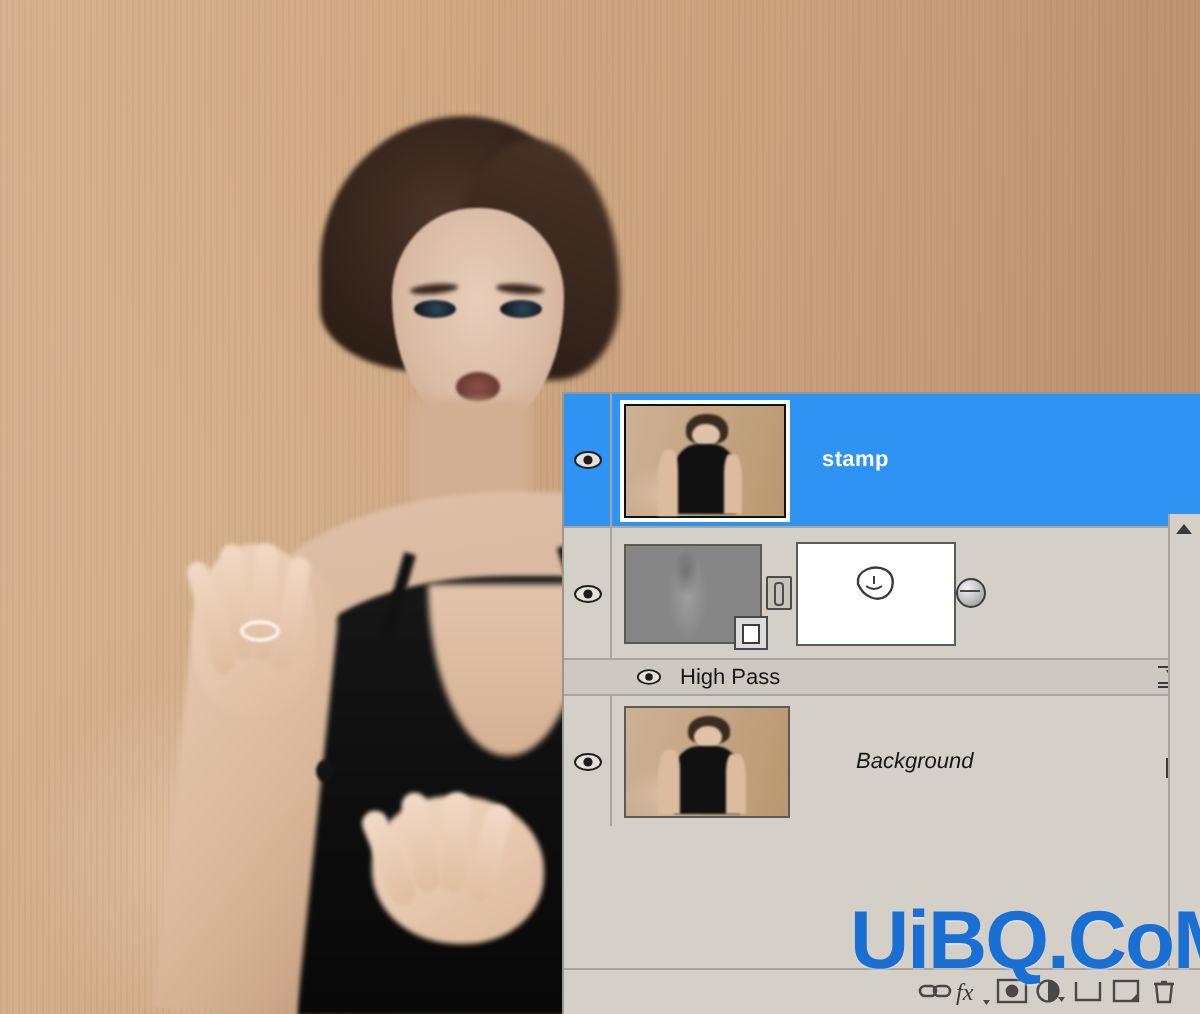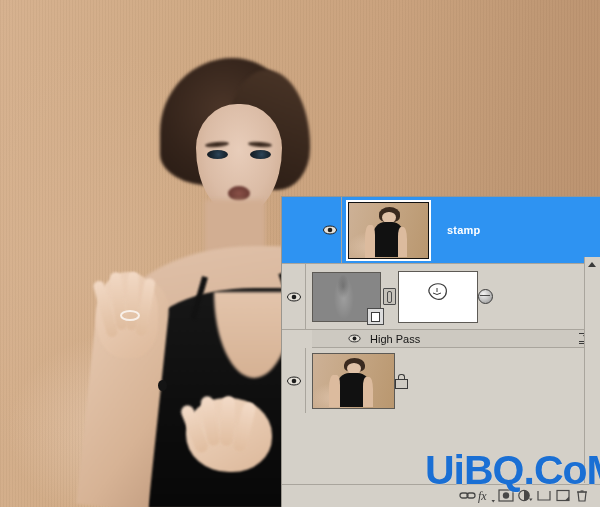--- a/index.html
+++ b/index.html
@@ -111,21 +111,21 @@
     border-left:1px solid #9a968e;
     box-sizing:border-box;
     font-size:11px;color:#151515;
   }
   .panel-body{position:relative;width:100%;height:286px;overflow:hidden;}
   .layer-row{
     position:relative;display:flex;align-items:center;
     box-sizing:border-box;
     border-bottom:1px solid #a9a59d;
   }
-  .layer-row.selected{background:#2e93f2;padding-left:36px;}
+  .layer-row.selected{background:#2e93f2;}
   .eye-cell{
     width:24px;flex:0 0 24px;display:flex;align-items:center;justify-content:center;
     align-self:stretch;border-right:1px solid #a9a59d;box-sizing:border-box;
   }
   .eye{width:14px;height:10px;position:relative;display:inline-block;}
   .eye svg{display:block;}
   .thumbs{display:flex;align-items:center;padding-left:6px;gap:0;}
   .thumb{
     border:1px solid #5d5a55;background:#fff;position:relative;box-sizing:border-box;
   }
@@ -167,21 +167,21 @@
     background:radial-gradient(circle at 35% 32%,#f4f4f4 0%,#bdbdbd 55%,#8d8d8d 100%);position:relative;}
   .fx-globe:after{content:"";position:absolute;left:1px;top:5px;width:10px;height:1px;background:#4a4a4a;}
   .lock-ico{width:11px;height:13px;position:relative;}
   .lock-ico:before{content:"";position:absolute;left:3px;top:0;width:5px;height:5px;border:1.4px solid #3a3a3a;border-bottom:none;border-radius:3px 3px 0 0;}
   .lock-ico:after{content:"";position:absolute;left:0;top:5px;width:11px;height:8px;background:#cfcbc3;border:1px solid #3a3a3a;}
   
   .sf-row{display:flex;align-items:center;background:#d4d0c8;border-bottom:1px solid #bdb9b1;}
   .sf-row .eye-cell{border-right:1px solid #a9a59d;}
   .filter-row{
     display:flex;align-items:center;background:#cdc9c1;
-    border-bottom:1px solid #a9a59d;padding-left:24px;height:17px;margin-left:30px;
+    border-bottom:1px solid #a9a59d;padding-left:24px;height:17px;
   }
   .filter-row .eye{margin-left:12px;}
   .filter-name{padding-left:8px;}
   .filter-right{margin-left:auto;padding-right:8px;display:flex;align-items:center;}
   .stack-ico{width:13px;height:11px;position:relative;}
   .stack-ico span{position:absolute;left:0;height:1px;background:#3a3a3a;}
   .stack-ico span:nth-child(1){top:0;width:13px;}
   .stack-ico span:nth-child(2){top:8px;width:13px;}
   .stack-ico span:nth-child(3){top:10px;width:13px;}
   .tri{position:absolute;left:3.5px;top:2px;width:0;height:0;border-left:3px solid transparent;border-right:3px solid transparent;border-top:5px solid #3a3a3a;}
@@ -334,20 +334,21 @@
       </div>
       <div class="thumbs">
         <div class="thumb thumb-photo" style="width:83px;height:56px;">
           <span class="t-hair"></span>
             <span class="t-face"></span>
             <span class="t-body"></span>
           <span class="t-armL"></span>
             <span class="t-armR"></span>
         </div>
       </div>
+      <div class="layer-name italic" style="padding-left:33px;">Background</div>
       <div class="row-right">
         <span class="lock-ico"></span>
       </div>
     </div>
 
   </div>
 
   <div id="scrollbar">
     <div class="sb-up">
         <i></i>

